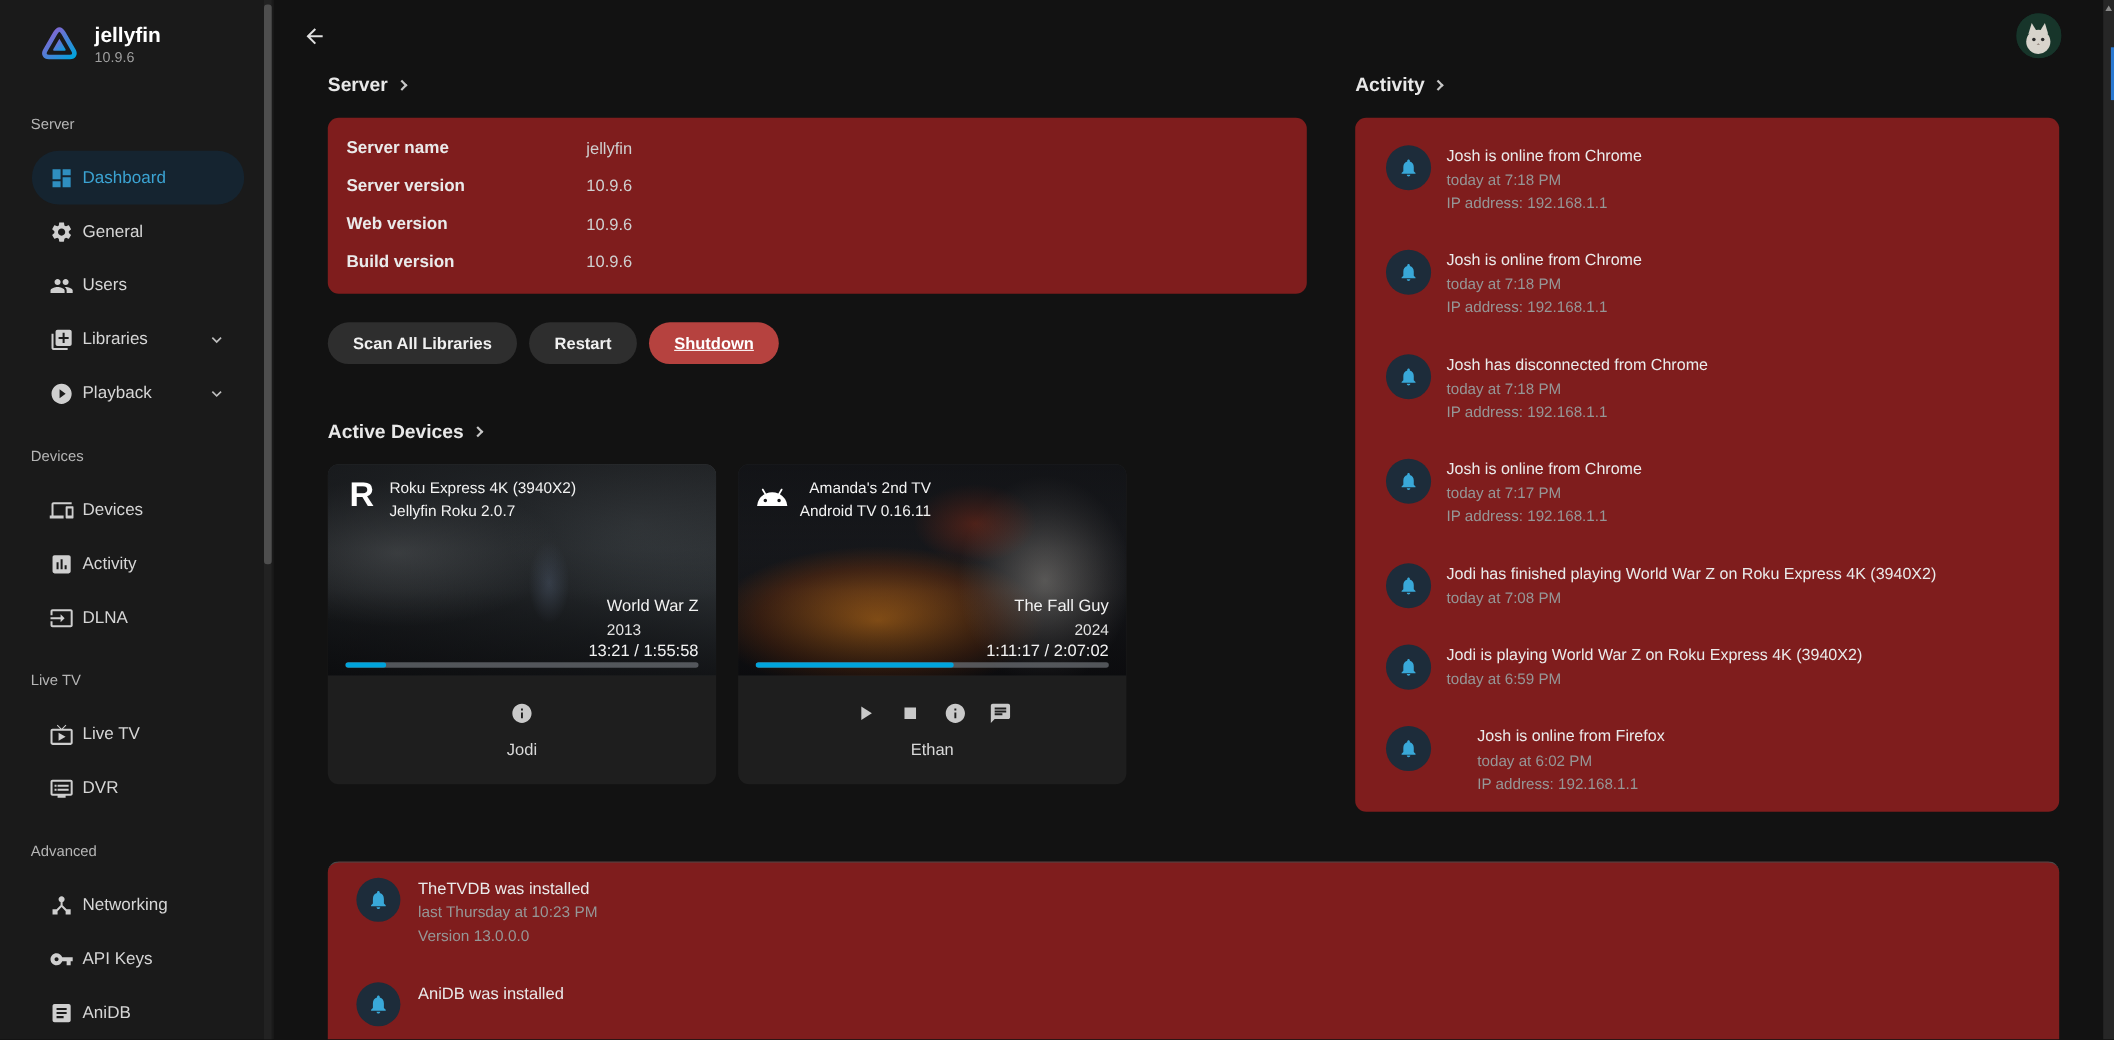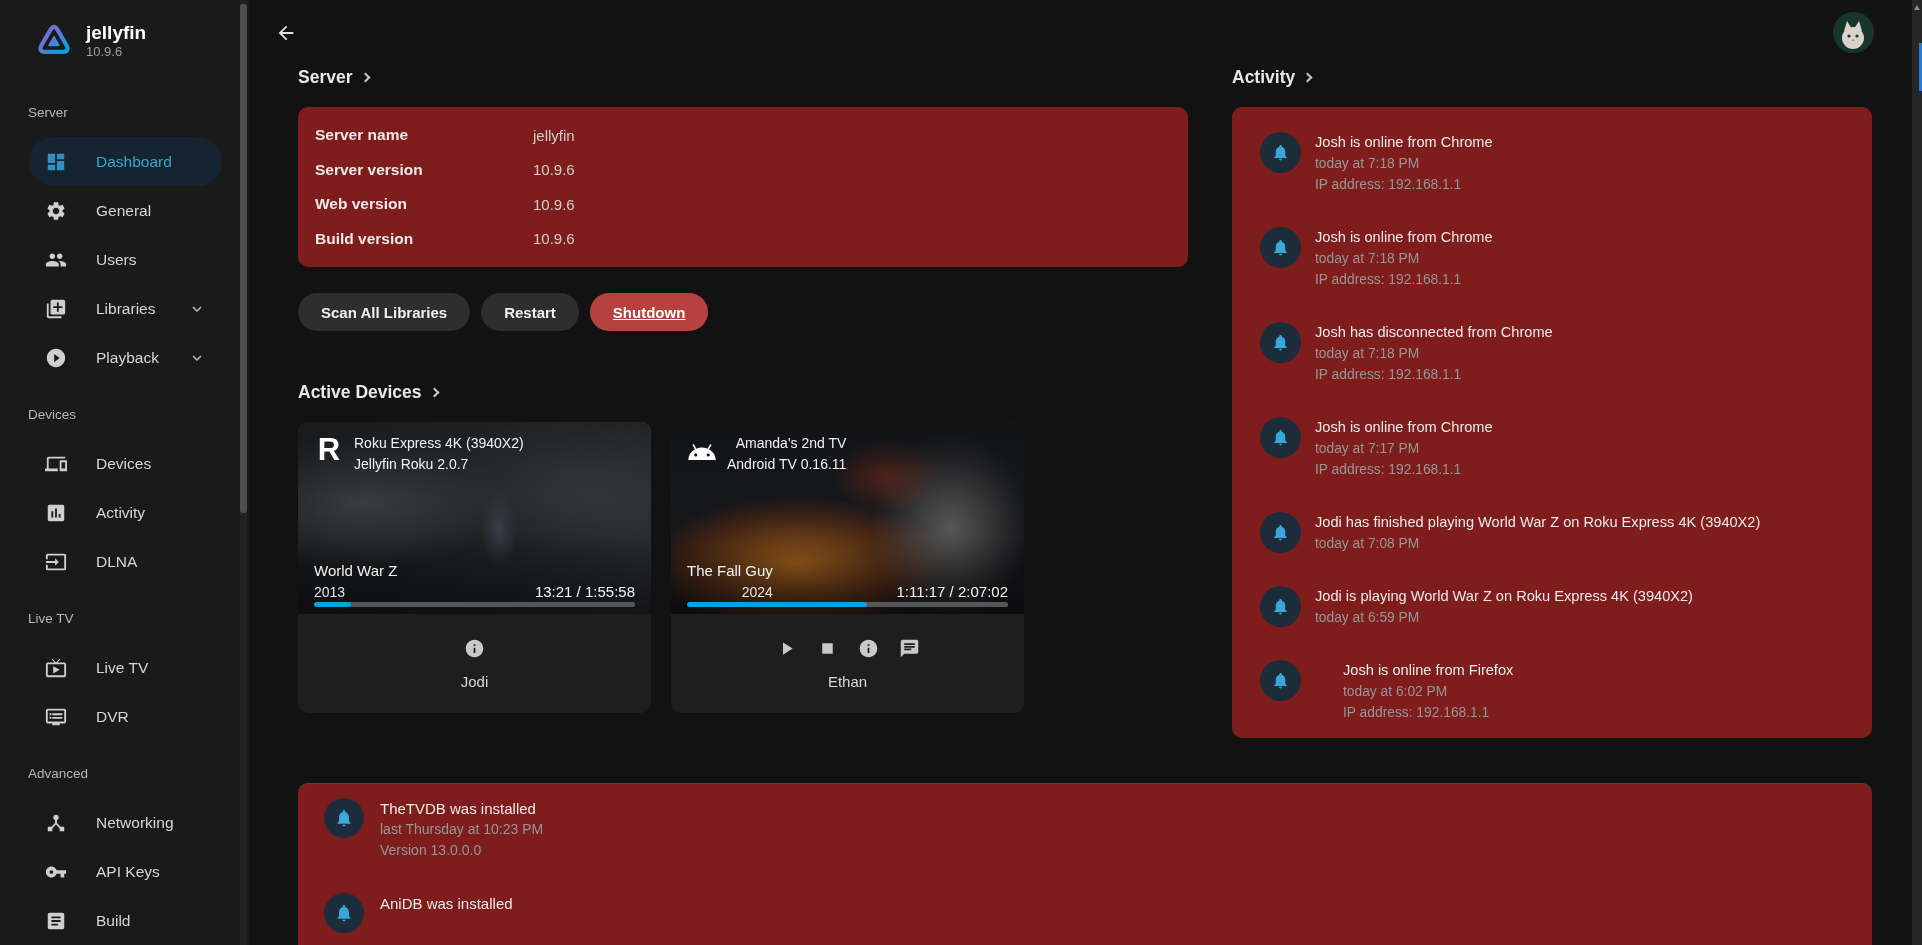--- a/index.html
+++ b/index.html
@@ -15,21 +15,21 @@
   .sidebar { position:absolute; left:0; top:0; width:249px; height:945px; background:#1a1a1a; }
   .side-logo { display:flex; align-items:center; padding:20px 0 0 34px; height:62px; }
   .side-logo svg { width:40px; height:40px; }
   .logo-text { margin-left:12px; }
   .logo-name { font-size:19px; font-weight:700; color:#fff; line-height:22px; }
   .logo-ver { font-size:13px; color:#9f9f9f; line-height:16px; }
   .nav-header { margin:24px 0 16px 28px; font-size:13.5px; color:#b5b5b5; line-height:17px; }
   .nav-header.first { margin-top:42px; }
   .nav-item { display:flex; align-items:center; height:49px; margin:0 27px 0 29px;
               padding:0 16px; border-radius:25px; cursor:pointer; }
-  .nav-item .nav-label { margin-left:29px; font-size:15.5px; color:#d6d6d6; }
+  .nav-item .nav-label { margin-left:8px; font-size:15.5px; color:#d6d6d6; }
   .nav-item.active { background:#152430; }
   .nav-item.active .nav-label { color:#3ba3d2; }
   .nav-item.active .ic { fill:#2f8fc0; }
   .chev-down { margin-left:auto; width:18px; height:18px; fill:#bdbdbd; }
   .side-scrolltrack { position:absolute; left:240px; top:0; width:7px; height:945px; background:#222; }
   .side-scrollthumb { position:absolute; left:0; top:4px; width:7px; height:509px; background:#4e4e4e; border-radius:3px; }
 
   
   .main { position:absolute; left:249px; top:0; right:10px; bottom:0; padding:0 40px 0 49px; overflow:hidden; }
   .back-btn { position:absolute; left:26px; top:22px; width:24px; height:24px; cursor:pointer; }
@@ -74,21 +74,21 @@
       radial-gradient(ellipse 55% 45% at 36% 74%, rgba(244,140,30,.85), rgba(200,80,10,.35) 55%, transparent 78%),
       linear-gradient(180deg,#23262b 0%,#1b1d21 50%,#121316 100%); text-align: right; }
   .media-scrim { position:absolute; inset:0;
       background:linear-gradient(180deg,rgba(8,8,10,.62) 0%,rgba(8,8,10,.34) 40%,rgba(8,8,10,.30) 60%,rgba(8,8,10,.62) 100%); }
   .media-head { position:absolute; top:11px; left:14px; right:10px; display:flex; align-items:flex-start; z-index:2; }
   .dev-glyph { width:34px; height:34px; display:flex; align-items:center; justify-content:center; margin-right:8px; }
   .roku-r { font-size:31px; font-weight:800; color:#fff; line-height:34px; }
   .dev-glyph svg { width:30px; height:30px; fill:#fff; }
   .dev-names { font-size:14px; color:#f2f2f2; line-height:21px; }
   .media-info { position:absolute; left:16px; right:16px; bottom:12px; display:flex;
-                align-items:flex-end; justify-content:space-between; z-index:2; }
+                align-items:flex-end; justify-content:space-between; z-index:2;flex-direction:column; }
   .mi-title { font-size:15px; line-height:22px; color:#f2f2f2; }
   .mi-year { font-size:14px; line-height:20px; color:#e3e3e3; }
   .mi-time { font-size:15px; color:#f2f2f2; line-height:20px; }
   .progress { position:absolute; left:16px; right:16px; bottom:7px; height:5px; border-radius:3px;
               background:rgba(105,110,115,.75); z-index:2; overflow:hidden; }
   .progress-fill { height:100%; background:#00a4dc; border-radius:3px; }
   .dev-footer { height:99px; text-align:center; padding-top:23px; }
   .dev-controls { display:flex; justify-content:center; align-items:center; height:22px; }
   .ctl { width:21px; height:21px; margin:0 10px; fill:#c9c9c9; cursor:pointer; }
   .dev-user { margin-top:14px; font-size:15px; color:#d9d9d9; }
@@ -227,21 +227,21 @@
   <div class="nav-item">
     <svg class="ic" viewBox="0 0 24 24">
         <path d="M12.65 10C11.83 7.67 9.61 6 7 6c-3.31 0-6 2.69-6 6s2.69 6 6 6c2.61 0 4.83-1.67 5.65-4H17v4h4v-4h2v-4H12.65zM7 14c-1.1 0-2-.9-2-2s.9-2 2-2 2 .9 2 2-.9 2-2 2z"></path>
       </svg>
     <span class="nav-label">API Keys</span>
   </div>
   <div class="nav-item">
     <svg class="ic" viewBox="0 0 24 24">
         <path d="M19 3H5c-1.1 0-2 .9-2 2v14c0 1.1.9 2 2 2h14c1.1 0 2-.9 2-2V5c0-1.1-.9-2-2-2zm-5 14H7v-2h7v2zm3-4H7v-2h10v2zm0-4H7V7h10v2z"></path>
       </svg>
-    <span class="nav-label">Build</span>
+    <span class="nav-label">AniDB</span>
   </div>
 
   <div class="side-scrolltrack">
     <div class="side-scrollthumb"></div>
   </div>
 </div>
 
 <div class="main">
   <div class="back-btn">
     <svg viewBox="0 0 24 24">

